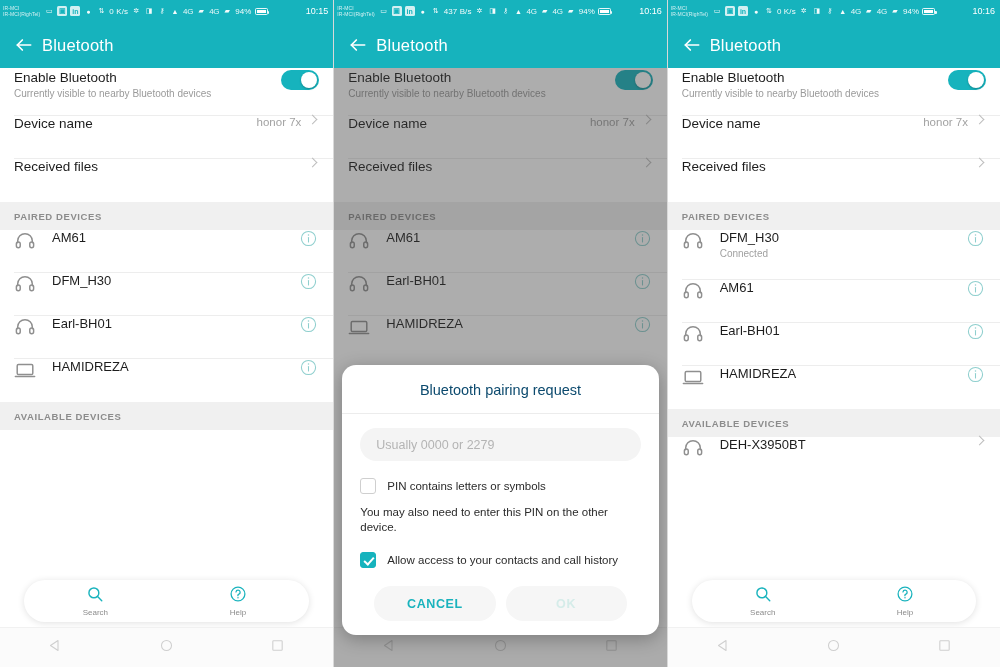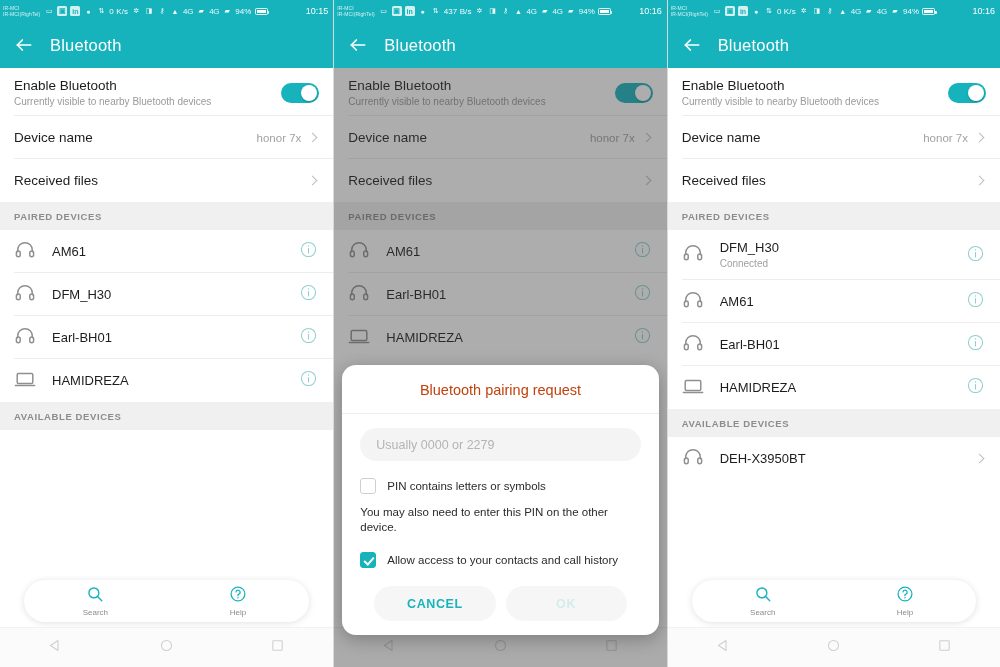--- a/index.html
+++ b/index.html
@@ -64,31 +64,31 @@
   }
   .sb-batt i { position: absolute; left: 1px; top: 1px; bottom: 1px; width: 9px; background:#fff; display:block; }
   .sb-time { font-size: 9px; margin-left: 1px; }
   .sb-spacer { flex: 1 1 auto; }
 
   
   .appbar {
     height: 46px; background: #16b3bd;
     display: flex; align-items: center;
     padding-left: 14px;
-    gap: 16px;
+    gap: 8px;
   }
   .back-arrow { width: 20px; height: 20px; display: block; flex: 0 0 auto; }
   .appbar-title { color: #ffffff; font-size: 16.5px; letter-spacing: .2px; }
 
   
   .content { position: relative; height: calc(667px - 22px - 46px); background: #ffffff; }
 
   .row {
     position: relative;
-    display: flex; align-items: center;
+    display: flex; align-items: flex-start;
     padding: 0 14px;
     background: #fff;
   }
   .row .sep {
     position: absolute; left: 14px; right: 0; bottom: 0;
     height: 1px; background: #ededed;
   }
 
   .enable-row { height: 48px; padding-top: 2px; }
   .enable-texts { flex: 1 1 auto; min-width: 0; }
@@ -153,21 +153,21 @@
   .scrim { position: absolute; inset: 0; background: rgba(60,60,60,.42); }
   .dialog {
     position: absolute; left: 8px; right: 8px; top: 297px;
     background: #ffffff;
     border-radius: 14px;
     box-shadow: 0 4px 18px rgba(0,0,0,.28);
     padding: 0 0 12px 0;
     overflow: hidden;
   }
   .dlg-title {
-    text-align: center; font-size: 14.5px; color: #c2410c;
+    text-align: center; font-size: 14.5px; color: #0c4a6e;
     padding: 17px 10px 15px;
     border-bottom: 1px solid #ececec;
   }
   .dlg-body { padding: 14px 18px 0; }
   .pin-input {
     height: 33px; border-radius: 17px; background: #f4f4f4;
     display: flex; align-items: center; padding: 0 16px;
     font-size: 12.5px; color: #b4b4b4;
   }
   .chk-line { display: flex; align-items: center; gap: 11px; margin-top: 17px; }

